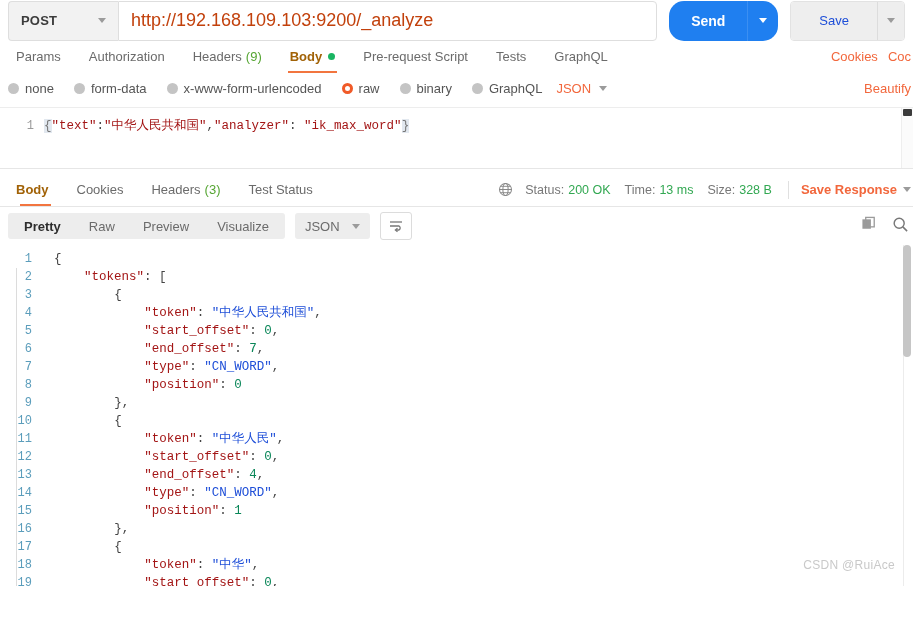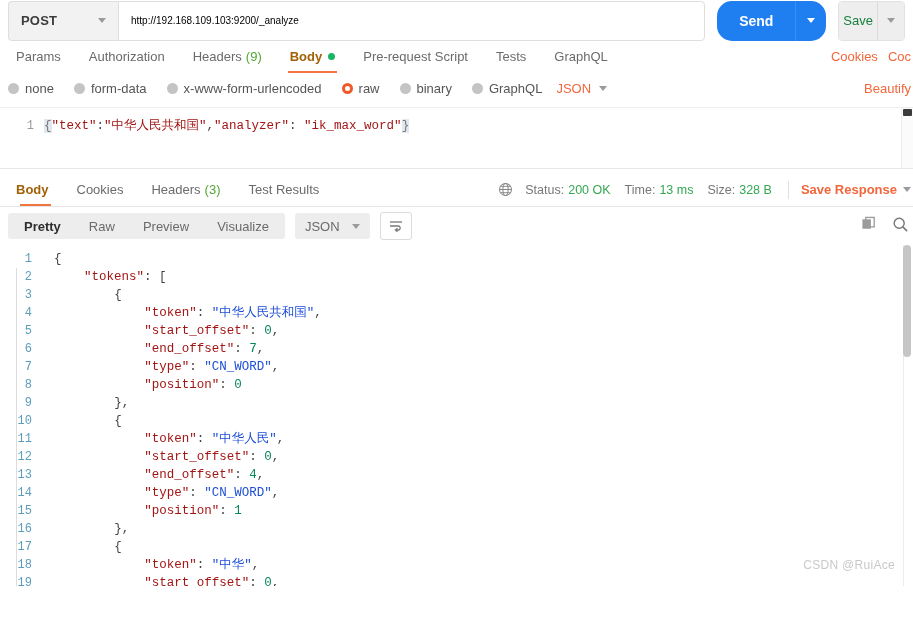--- a/index.html
+++ b/index.html
@@ -16,32 +16,32 @@
     display:flex;align-items:center;justify-content:space-between;
     width:110px;height:40px;box-sizing:border-box;
     border:1px solid #dedede;border-right:none;border-radius:4px 0 0 4px;
     background:#f2f2f2;padding:0 12px;font-size:13px;color:#3c3c3c;
   }
   .method .mlabel{font-weight:700;letter-spacing:.2px;}
   .caret{width:0;height:0;border-left:4px solid transparent;border-right:4px solid transparent;border-top:5px solid #9b9b9b;}
   .urlbox{
     flex:1;height:40px;box-sizing:border-box;border:1px solid #dedede;border-radius:0 4px 4px 0;
     background:#fff;display:flex;align-items:center;padding:0 12px;
-    font-size:10px;color:#000000;overflow:hidden;white-space:nowrap;
+    font-size:18px;color:#c2410c;overflow:hidden;white-space:nowrap;
   }
   .sendgrp{display:flex;margin-left:12px;height:40px;border-radius:15px;overflow:hidden;}
   .sendbtn{
     background:#1f7ff0;color:#fff;font-weight:bold;font-size:14px;
     display:flex;align-items:center;justify-content:center;padding:0 22px;height:40px;
   }
   .senddd{background:#1f7ff0;width:30px;display:flex;align-items:center;justify-content:center;
     border-left:1px solid #3b8ff2;height:40px;}
   .senddd .caret{border-top-color:#fff;}
   .savegrp{display:flex;margin-left:12px;height:40px;border-radius:4px;overflow:hidden;border:1px solid #e2e2e2;box-sizing:border-box;}
-  .savebtn{background:#eeeeee;color:#15803d;font-size:13px;display:flex;align-items:center;padding:0 4px;}
+  .savebtn{background:#eeeeee;color:#1d4ed8;font-size:13px;display:flex;align-items:center;padding:0 28px;}
   .savedd{background:#eeeeee;width:26px;display:flex;align-items:center;justify-content:center;border-left:1px solid #dcdcdc;}
 
   
   .reqtabs{display:flex;align-items:flex-end;height:33px;padding:0 8px;position:relative;}
   .rtab{position:relative;padding:0 14px;height:33px;display:flex;align-items:center;
         font-size:13px;color:#6b6b6b;white-space:nowrap;}
   .rtab:first-child{padding-left:8px;}
   .rtab.active{color:#a16207;font-weight:bold;}
   .rtab.active:after{content:"";position:absolute;left:12px;right:12px;bottom:0;height:2px;background:#f2753f;}
   .cnt{color:#55a532;margin-left:4px;}
@@ -216,21 +216,21 @@
       <span>Body</span>
     </div>
     <div class="rtab">
       <span>Cookies</span>
     </div>
     <div class="rtab">
       <span>Headers</span>
       <span class="cnt">(3)</span>
     </div>
     <div class="rtab">
-      <span>Test Results</span>
+      <span>Test Status</span>
     </div>
 
     <div class="respstat">
       <span class="globe">
         <svg width="15" height="15" viewBox="0 0 16 16">
           <circle cx="8" cy="8" r="6.4" fill="none" stroke="#888" stroke-width="1.1"></circle>
           <ellipse cx="8" cy="8" rx="2.8" ry="6.4" fill="none" stroke="#888" stroke-width="1.1"></ellipse>
           <line x1="1.6" y1="8" x2="14.4" y2="8" stroke="#888" stroke-width="1.1"></line>
           <line x1="2.6" y1="4.6" x2="13.4" y2="4.6" stroke="#888" stroke-width="1"></line>
           <line x1="2.6" y1="11.4" x2="13.4" y2="11.4" stroke="#888" stroke-width="1"></line>

